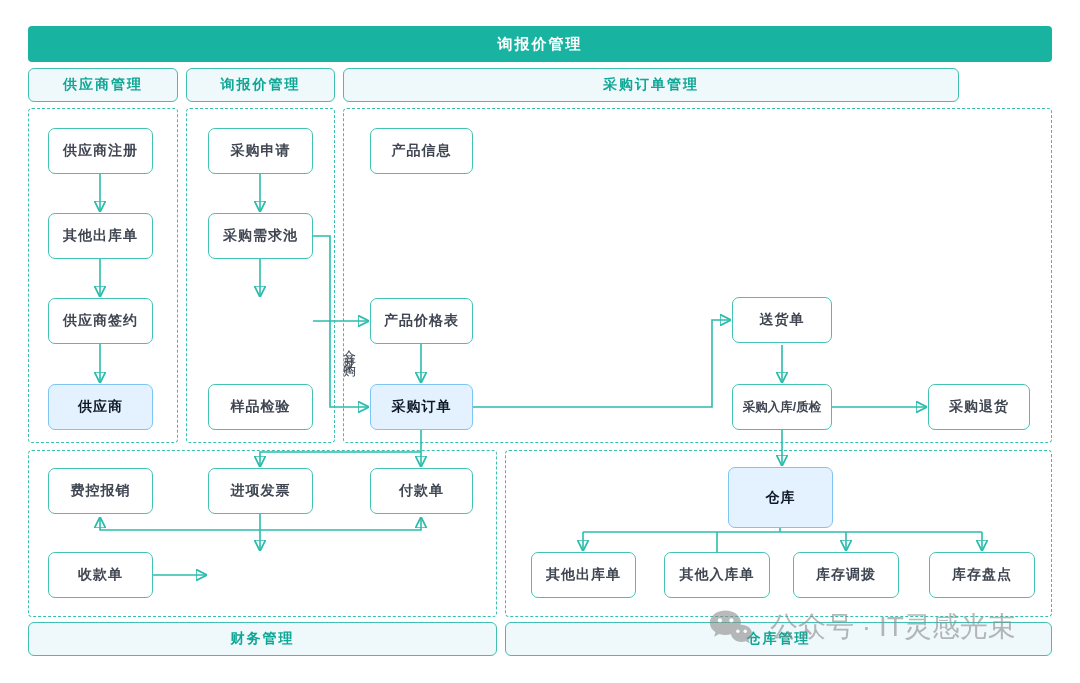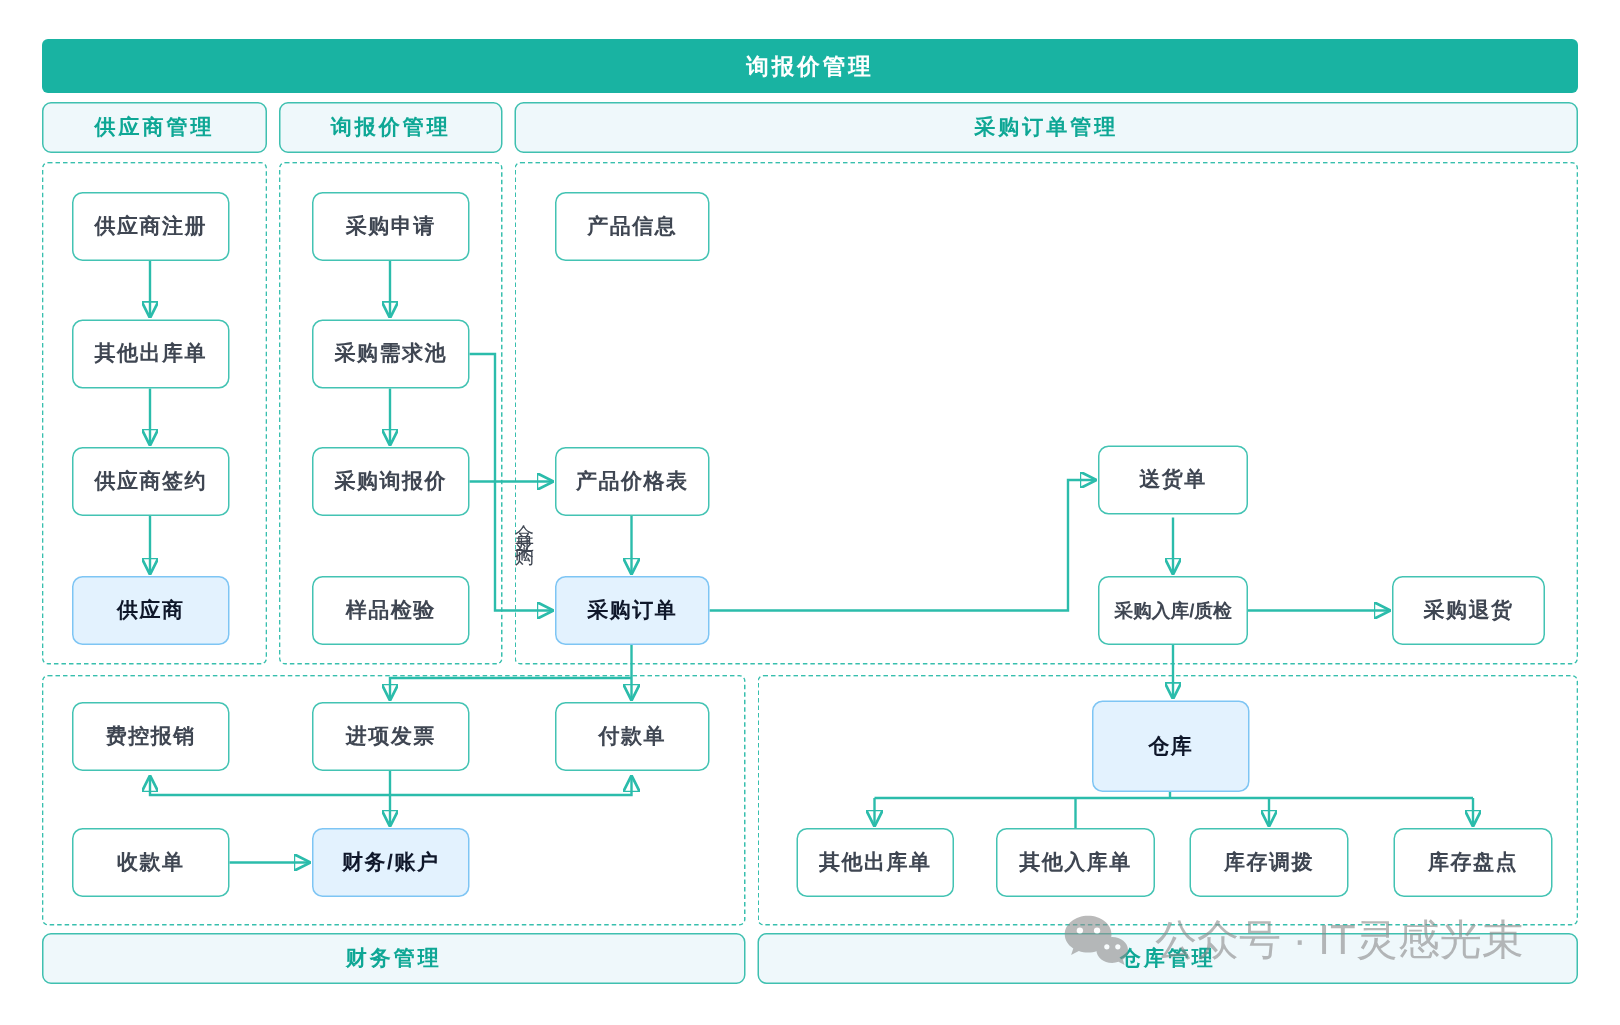--- a/index.html
+++ b/index.html
@@ -39,21 +39,21 @@
 </style>
 </head>
 <body>
 
 <div class="canvas">
 
   <div class="titlebar">询报价管理</div>
 
   <div class="band" style="left:28px;top:68px;width:150px">供应商管理</div>
   <div class="band" style="left:186px;top:68px;width:149px">询报价管理</div>
-  <div class="band" style="left:343px;top:68px;width:709px">采购订单管理</div>
+  <div class="band" style="left:343px;top:68px;width:616px">采购订单管理</div>
 
   <div class="zone" style="left:28px;top:108px;width:150px;height:335px"></div>
   <div class="zone" style="left:186px;top:108px;width:149px;height:335px"></div>
   <div class="zone" style="left:343px;top:108px;width:709px;height:335px"></div>
   <div class="zone" style="left:28px;top:450px;width:469px;height:167px"></div>
   <div class="zone" style="left:505px;top:450px;width:547px;height:167px"></div>
 
   <div class="band" style="left:28px;top:622px;width:469px">财务管理</div>
   <div class="band" style="left:505px;top:622px;width:547px">仓库管理</div>
 
@@ -91,35 +91,33 @@
 
   <div class="edge-label" style="left:342px;top:339px;height:80px">合并采购</div>
 
   <div class="node" style="left:48px;top:128px;width:105px">供应商注册</div>
   <div class="node" style="left:48px;top:213px;width:105px">其他出库单</div>
   <div class="node" style="left:48px;top:298px;width:105px">供应商签约</div>
   <div class="node blue" style="left:48px;top:384px;width:105px">供应商</div>
 
   <div class="node" style="left:208px;top:128px;width:105px">采购申请</div>
   <div class="node" style="left:208px;top:213px;width:105px">采购需求池</div>
-  <div class="node" style="left:208px;top:298px;width:105px">采购询报价</div>
   <div class="node" style="left:208px;top:384px;width:105px">样品检验</div>
 
   <div class="node" style="left:370px;top:128px;width:103px">产品信息</div>
   <div class="node" style="left:370px;top:298px;width:103px">产品价格表</div>
   <div class="node blue" style="left:370px;top:384px;width:103px">采购订单</div>
   <div class="node" style="left:732px;top:297px;width:100px">送货单</div>
   <div class="node sm" style="left:732px;top:384px;width:100px">采购入库/质检</div>
   <div class="node" style="left:928px;top:384px;width:102px">采购退货</div>
 
   <div class="node" style="left:48px;top:468px;width:105px">费控报销</div>
   <div class="node" style="left:208px;top:468px;width:105px">进项发票</div>
   <div class="node" style="left:370px;top:468px;width:103px">付款单</div>
   <div class="node" style="left:48px;top:552px;width:105px">收款单</div>
-  <div class="node blue" style="left:208px;top:552px;width:105px">财务/账户</div>
 
   <div class="node blue" style="left:728px;top:467px;width:105px;height:61px">仓库</div>
   <div class="node" style="left:531px;top:552px;width:105px">其他出库单</div>
   <div class="node" style="left:664px;top:552px;width:106px">其他入库单</div>
   <div class="node" style="left:793px;top:552px;width:106px">库存调拨</div>
   <div class="node" style="left:929px;top:552px;width:106px">库存盘点</div>
 
   <div class="watermark">
     <span>
       <svg width="44" height="38" viewBox="0 0 48 40">

